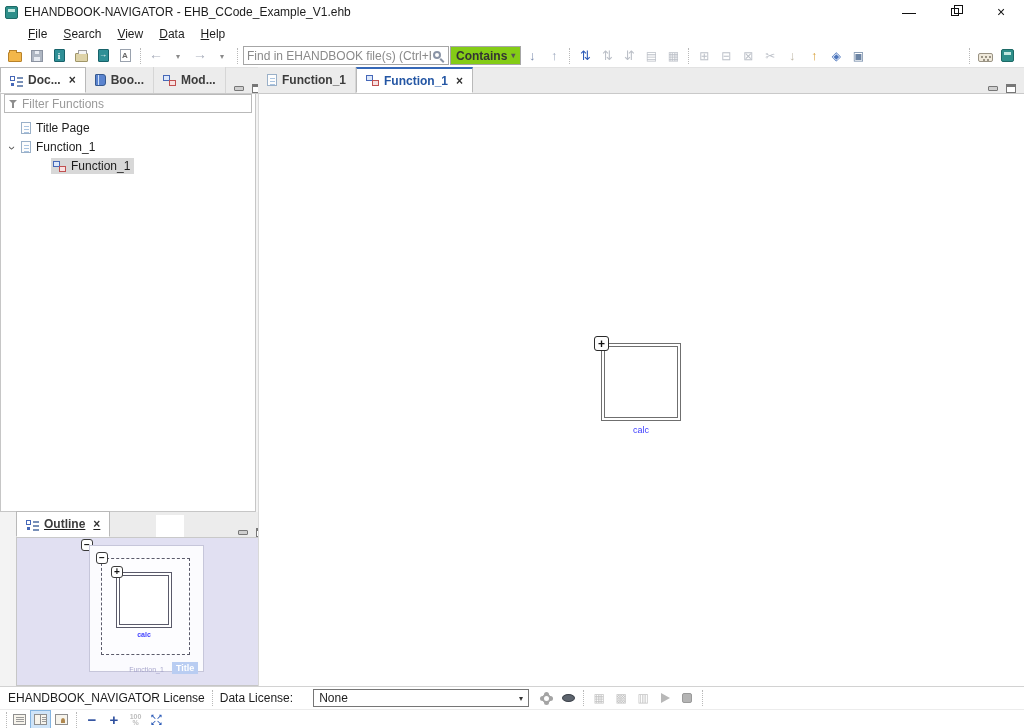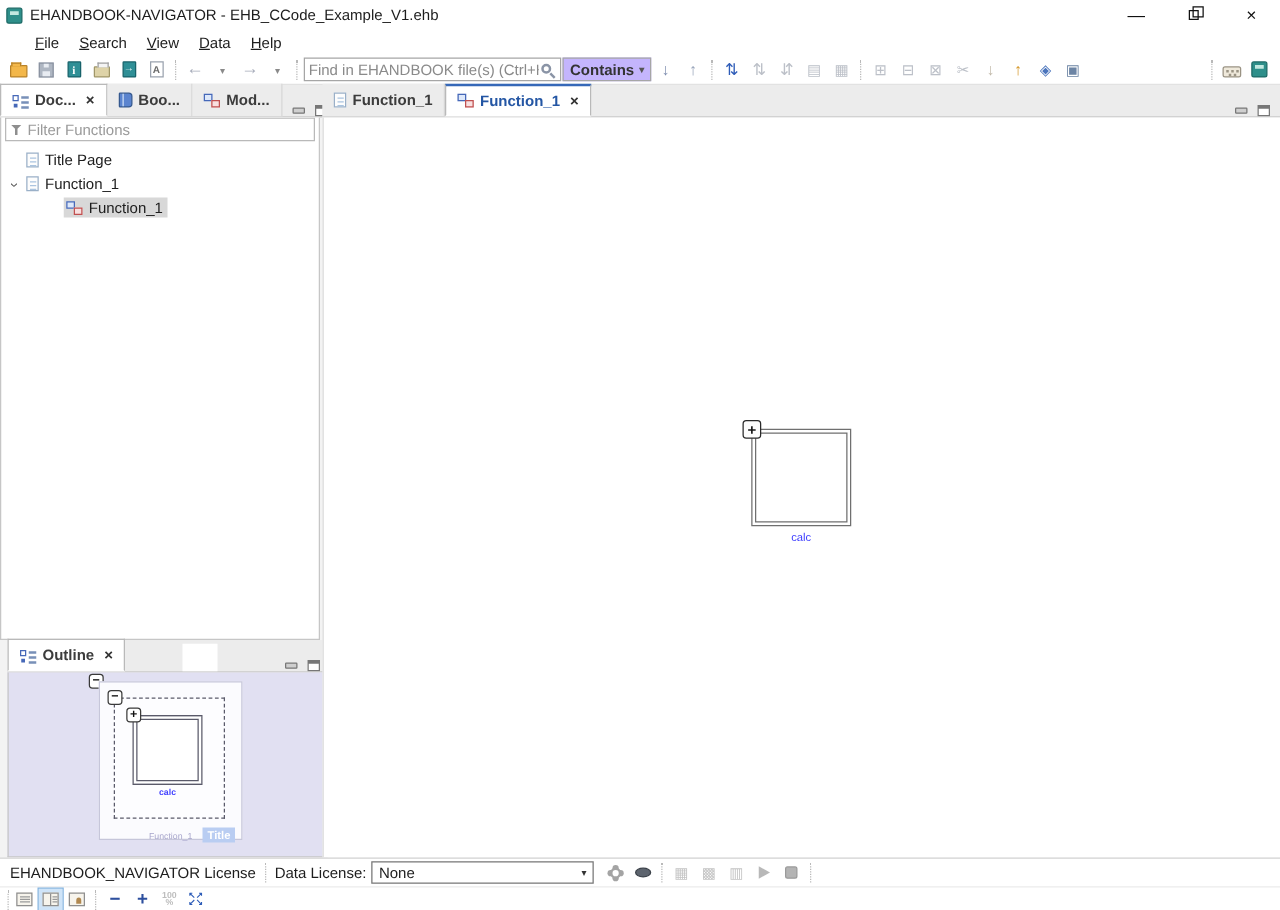--- a/index.html
+++ b/index.html
@@ -25,21 +25,21 @@
     background:#fff; border-bottom:1px solid #e2e2e2; display:flex; align-items:center; padding-left:4px; }
   .tbi { min-width:20px; height:20px; display:inline-flex; align-items:center;
     justify-content:center; margin:0 1px; line-height:1; }
   .tsep { width:1px; height:16px; border-left:1px dotted #b9b9b9; margin:0 4px; }
   .searchwrap { display:flex; align-items:center; width:206px; height:19px;
     border:1px solid #a6a6a6; background:#fff; margin:0 1px; padding:0 3px; }
   .searchwrap input { flex:1; border:none; outline:none; font:12px "Liberation Sans",sans-serif;
     color:#333; background:transparent; min-width:0; }
   .searchwrap input::placeholder { color:#8a8a8a; }
   .contains-btn { display:flex; align-items:center; height:19px; border:1px solid #a6a6a6;
-    background:#c4b5fd; padding:0 5px; gap:4px; font-weight:bold; color:#333; }
+    background:#84cc16; padding:0 5px; gap:4px; font-weight:bold; color:#333; }
   .contains-btn .car { font-size:8px; color:#555; }
   #tb-spacer { flex:1; }
   
   .tabbar { height:26px; background:#ececec; border-bottom:1px solid #c9c9c9;
     display:flex; align-items:flex-end; position:relative; }
   .vtab { display:flex; align-items:center; gap:5px; height:26px; padding:0 9px;
     background:#ececec; border-right:1px solid #d6d6d6; font-weight:bold; color:#3c3c3c; }
   .vtab.active { background:#fff; border:1px solid #b9b9b9; border-bottom:1px solid #fff; }
   .vtab.active.focus { border-top:2px solid #3668b8; color:#2456a4; }
   .vtab .close { font-size:12px; color:#333; margin-left:3px; font-weight:bold; }
@@ -58,21 +58,21 @@
   .filter-box input { flex:1; border:none; outline:none; font:12px "Liberation Sans",sans-serif;
     background:transparent; color:#b91c1c; }
   .filter-box input::placeholder { color:#9a9a9a; }
   .trow { display:flex; align-items:flex-end; height:19px; }
   .chev { display:inline-block; width:14px; text-align:center; color:#555;
     transform:rotate(90deg); font-size:12px; }
   .chev-sp { display:inline-block; width:14px; }
   .rowsel { display:flex; align-items:center; gap:5px; padding:1px 4px 1px 2px; }
   .trow.sel .rowsel { background:#d8d8d8; }
   
-  #outlinepanel { position:absolute; left:6px; top:512px; width:258px; height:174px; }
+  #outlinepanel { position:absolute; left:16px; top:512px; width:258px; height:174px;text-decoration:underline; }
   #outlinepanel .tabbar { background:#ececec; }
   .outline-blank { width:28px; height:22px; background:#fff; margin-left:auto; }
   #outline-body { position:absolute; left:0; top:26px; right:2px; bottom:0;
     background:#e1e0f2; border:1px solid #c6c6c6; border-top:none; overflow:hidden; }
   .o-frame { position:absolute; left:72px; top:7px; width:115px; height:127px;
     background:#fbfbfe; border:1px solid #c6c6da; }
   .o-dash { position:absolute; left:84px; top:20px; width:89px; height:97px;
     border:1px dashed #5a5a6a; background:#fdfdff; }
   .o-inner { position:absolute; left:99px; top:34px; width:56px; height:56px;
     border:1px solid #5a5a6a; background:#fff;
@@ -98,22 +98,22 @@
     display:flex; align-items:center; justify-content:center;
     font-size:12px; font-weight:bold; color:#111; line-height:1; }
   .blk-label { position:absolute; left:342px; top:331px; width:80px; text-align:center;
     color:#3d3dff; font-size:9px; }
   
   #statusbar { position:absolute; left:0; top:686px; width:1024px; height:42px;
     background:#fff; border-top:1px solid #d2d2d2; }
   .sb-row1 { height:22px; display:flex; align-items:center; padding-left:8px; }
   .sb-row2 { height:20px; display:flex; align-items:center; padding-left:4px;
     border-top:1px solid #ececec; }
-  .combo { display:flex; align-items:center; width:178px; height:18px;
-    border:1px solid #767676; background:#fff; padding:0 5px; margin-left:4px; }
+  .combo { display:flex; align-items:center; width:216px; height:18px;
+    border:1px solid #767676; background:#fff; padding:0 5px; margin-left:20px; }
   .combo .car { margin-left:auto; font-size:8px; color:#333; }
   .sbv { width:19px; height:17px; display:flex; align-items:center; justify-content:center;
     margin:0 1px; }
   .sbv.sel { background:#cfe4f8; outline:1px solid #84b4e0; }
   .pct { display:flex; flex-direction:column; align-items:center; line-height:6px;
     color:#bdbdbd; font-size:7px; font-weight:bold; }
   .ic-fit { display:grid; grid-template-columns:6px 6px; color:#2d5cb8;
     font-size:7px; line-height:6px; font-weight:bold; }
   
   .tbi i, .vtab i, .rowsel i { display:inline-block; }

